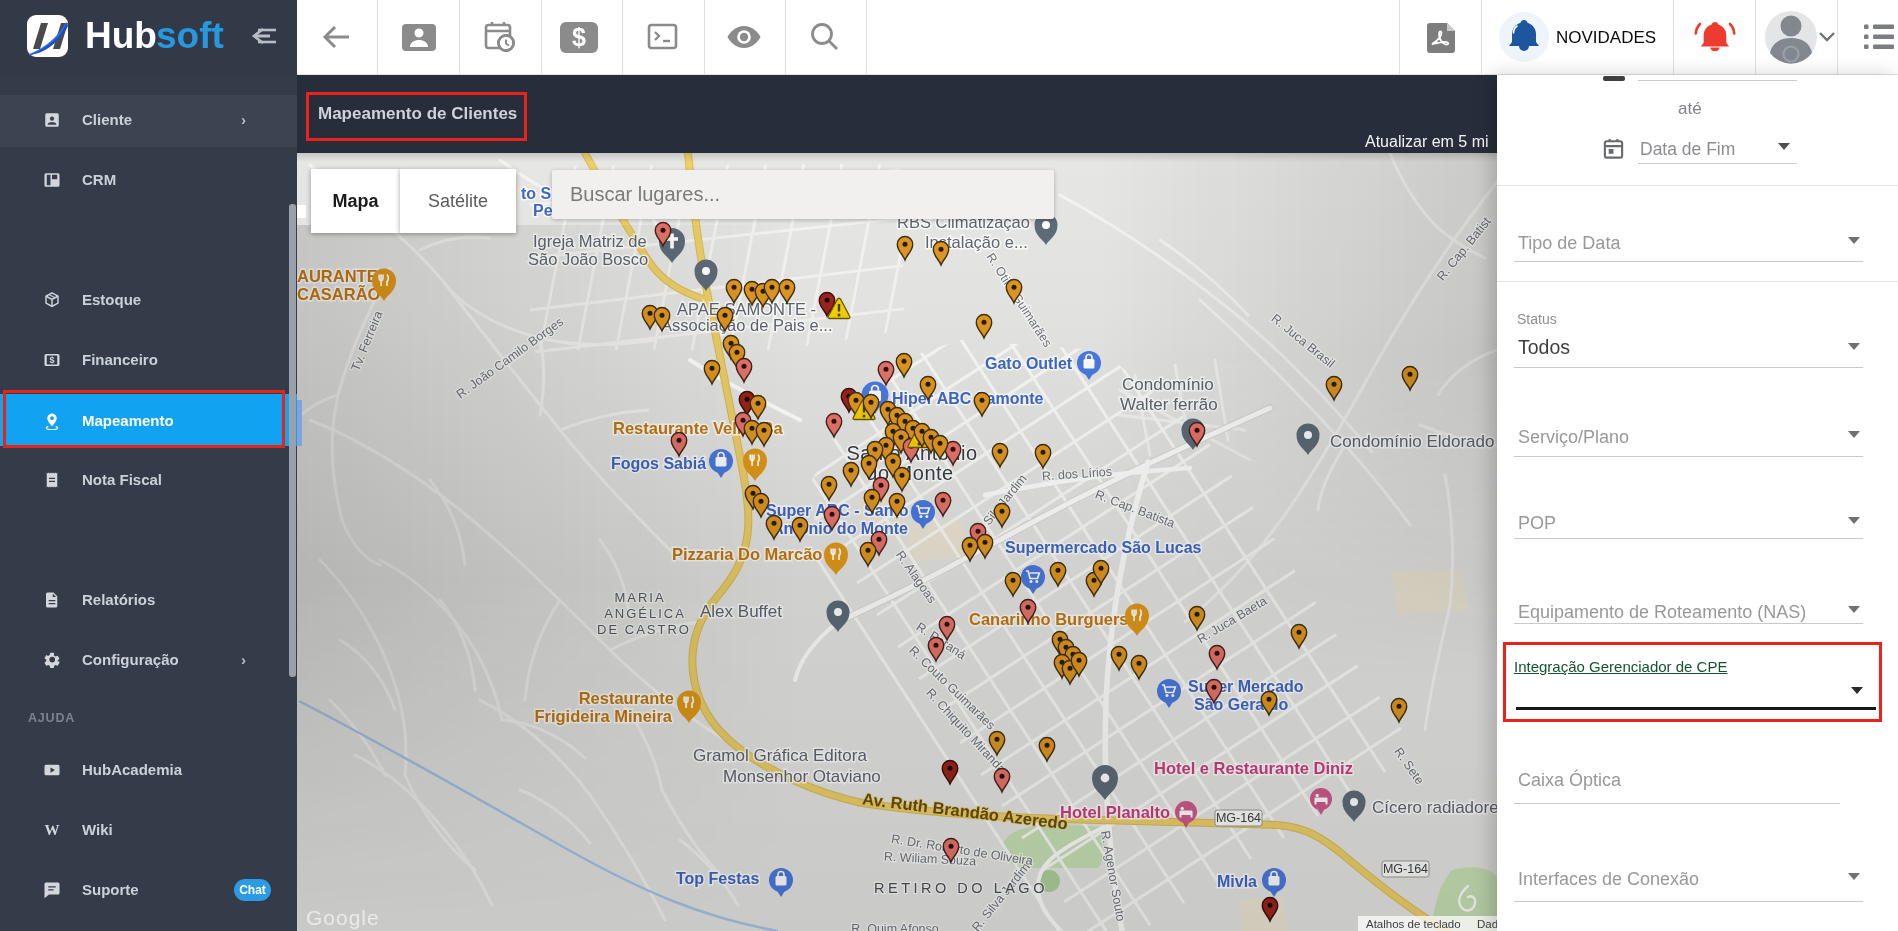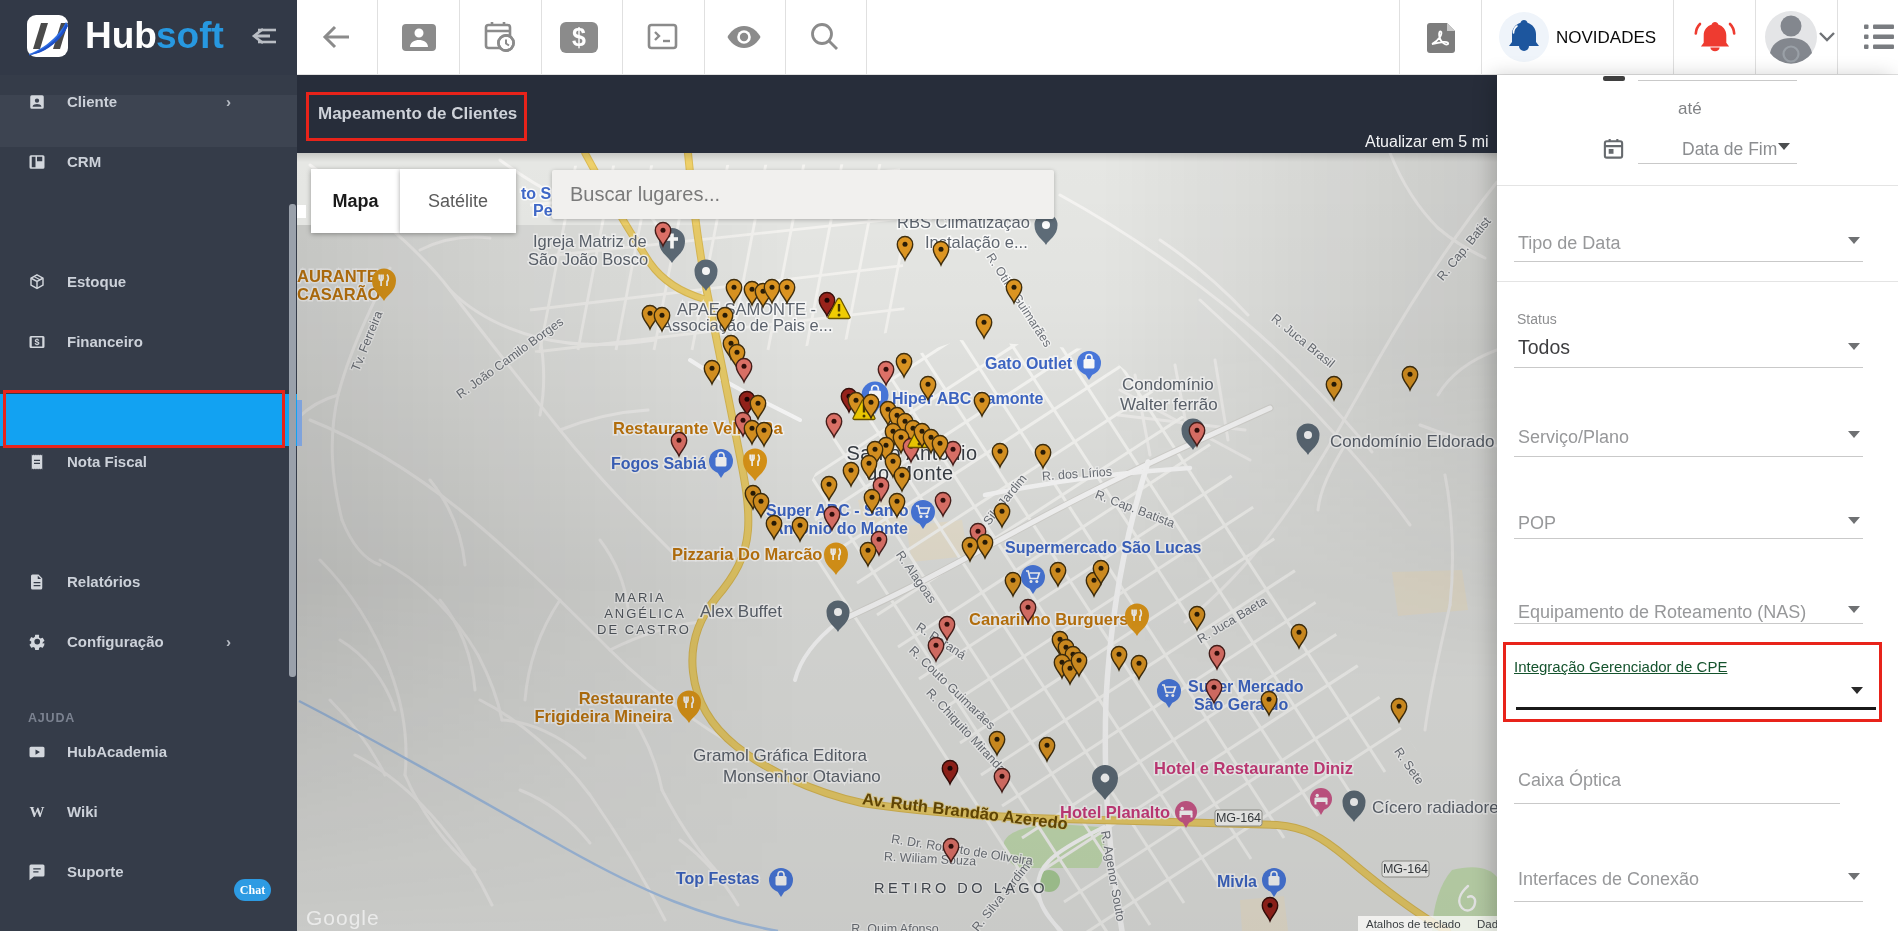--- a/index.html
+++ b/index.html
@@ -1,21 +1,21 @@
 <!DOCTYPE html>
 <html><head><meta charset="utf-8">
 <style>
 html,body{margin:0;padding:0;width:1898px;height:931px;overflow:hidden;background:#fff;
 font-family:"Liberation Sans",sans-serif;}
 .abs{position:absolute;}
 #topleft{left:0;top:0;width:297px;height:75px;background:#323947;}
 #topmid{left:297px;top:0;width:1601px;height:75px;background:#fff;border-bottom:1px solid #e2e2e2;box-sizing:border-box;}
 .sep{position:absolute;top:0;width:1px;height:74px;background:#e0e0e0;}
 #sidebar{left:0;top:75px;width:297px;height:856px;background:#353c49;}
-.mrow{position:absolute;left:0;width:255px;height:53px;display:flex;align-items:flex-start;color:#ccd1d9;font-size:15px;font-weight:bold;}
+.mrow{position:absolute;left:15px;width:255px;height:53px;display:flex;align-items:center;color:#ccd1d9;font-size:15px;font-weight:bold;}
 .mrow .ic{width:18px;height:18px;margin-left:28px;margin-right:21px;flex:none;}
 .mrow .chev{position:absolute;right:24px;font-size:15px;color:#b7bcc4;font-weight:bold;}
 #band{left:297px;top:75px;width:1200px;height:78px;background:#272d3a;}
 #bandtitle{left:318px;top:75px;height:78px;line-height:78px;color:#ced2d9;font-size:17px;font-weight:bold;text-align:right;}
 #atualizar{left:1365px;top:75px;width:127px;height:78px;line-height:78px;color:#f2f3f5;font-size:16px;overflow:hidden;white-space:nowrap;margin-top:28px;}
 #mapwrap{left:297px;top:153px;width:1200px;height:778px;background:#e9e8e5;overflow:hidden;}
 #panel{left:1497px;top:75px;width:401px;height:856px;background:#fff;box-shadow:-6px 0 18px rgba(0,0,0,0.18);}
 .plabel{position:absolute;left:21px;color:#97989a;font-size:18px;}
 .pline{position:absolute;left:17px;width:349px;height:1px;background:#c9c9c9;}
 .parrow{position:absolute;width:0;height:0;border-left:6px solid transparent;border-right:6px solid transparent;border-top:7px solid #6f7173;}
@@ -123,40 +123,44 @@
       </svg>CRM</div>
 <div class="mrow" style="top:198px;"><svg class="ic" viewBox="0 0 24 24" fill="none" stroke="#d3d7dd" stroke-width="1.9">
         <path d="M12 2.5l8 4.3v9.4l-8 4.3-8-4.3V6.8z"></path>
         <path d="M4.3 7l7.7 4.2L19.7 7M12 11.2V20"></path>
         <path d="M8 4.7l8 4.2" stroke-width="1.4"></path>
       </svg>Estoque</div>
 <div class="mrow" style="top:258px;"><svg class="ic" viewBox="0 0 24 24" fill="#d3d7dd" fill-rule="evenodd">
         <path d="M4 4h16a2 2 0 012 2v12a2 2 0 01-2 2H4a2 2 0 01-2-2V6a2 2 0 012-2zm1 2v12h14V6H5z"></path>
         <text x="12" y="16.5" font-size="12" font-weight="bold" fill="#d3d7dd" text-anchor="middle" font-family="Liberation Sans,sans-serif">$</text>
       </svg>Financeiro</div>
+<div class="mrow" style="top:319px;color:#fff;"><svg class="ic" viewBox="0 0 24 24" fill="#fff">
+        <path d="M12 2a6.3 6.3 0 016.3 6.3c0 4.2-6.3 10.7-6.3 10.7S5.7 12.5 5.7 8.3A6.3 6.3 0 0112 2zm0 3.6a2.6 2.6 0 100 5.2 2.6 2.6 0 000-5.2z"></path>
+        <path d="M7 19.5c-1.6.5-2.6 1.1-2.6 1.8 0 1.2 3.4 2.2 7.6 2.2s7.6-1 7.6-2.2c0-.7-1-1.3-2.6-1.8" fill="none" stroke="#fff" stroke-width="1.6"></path>
+      </svg>Mapeamento</div>
 <div class="mrow" style="top:378px;"><svg class="ic" viewBox="0 0 24 24" fill="#d3d7dd" fill-rule="evenodd">
         <path d="M5 2l1.4 1.4L7.8 2l1.4 1.4L10.6 2 12 3.4 13.4 2l1.4 1.4L16.2 2l1.4 1.4L19 2v20l-1.4-1.4L16.2 22l-1.4-1.4L13.4 22 12 20.6 10.6 22l-1.4-1.4L7.8 22l-1.4-1.4L5 22V2zm3 7h8v1.8H8V9zm0 4h8v1.8H8v-1.8z"></path>
       </svg>Nota Fiscal</div>
 <div class="mrow" style="top:498px;"><svg class="ic" viewBox="0 0 24 24" fill="#d3d7dd" fill-rule="evenodd">
         <path d="M6 2h8l5 5v13a2 2 0 01-2 2H6a2 2 0 01-2-2V4a2 2 0 012-2zm7 1.5V8h4.5L13 3.5zM7.5 12h9v1.7h-9V12zm0 4h9v1.7h-9V16z"></path>
       </svg>Relatórios</div>
 <div class="mrow" style="top:558px;"><svg class="ic" viewBox="0 0 24 24" fill="#d3d7dd">
         <path d="M12 8.2a3.8 3.8 0 110 7.6 3.8 3.8 0 010-7.6zm9.4 5.3l-2.1 1.6c.05-.35.1-.72.1-1.1s-.05-.75-.1-1.1l2.1-1.6a.5.5 0 00.12-.65l-2-3.46a.5.5 0 00-.62-.22l-2.45 1a7.3 7.3 0 00-1.9-1.1l-.37-2.6A.5.5 0 0013.66 3h-4a.5.5 0 00-.5.43l-.37 2.6a7.3 7.3 0 00-1.9 1.1l-2.45-1a.5.5 0 00-.62.22l-2 3.46a.5.5 0 00.12.65l2.1 1.6c-.05.35-.1.72-.1 1.1s.05.75.1 1.1l-2.1 1.6a.5.5 0 00-.12.65l2 3.46c.14.24.4.33.62.22l2.45-1c.58.45 1.22.83 1.9 1.1l.37 2.6c.04.25.25.43.5.43h4c.25 0 .46-.18.5-.43l.37-2.6a7.3 7.3 0 001.9-1.1l2.45 1c.23.1.48.02.62-.22l2-3.46a.5.5 0 00-.12-.65z" transform="translate(0.3,-0.6)"></path>
       </svg>Configuração<span class="chev">›</span></div>
 <div class="abs" style="left:28px;top:636px;color:#7b8290;font-size:12.5px;font-weight:bold;letter-spacing:0.8px;">AJUDA</div>
 <div class="mrow" style="top:668px;"><svg class="ic" viewBox="0 0 24 24" fill="#d3d7dd" fill-rule="evenodd">
         <path d="M4 5h16a2 2 0 012 2v10a2 2 0 01-2 2H4a2 2 0 01-2-2V7a2 2 0 012-2zm6 3.5v7l6-3.5-6-3.5z"></path>
       </svg>HubAcademia</div>
 <div class="mrow" style="top:728px;"><svg class="ic" viewBox="0 0 24 24">
         <text x="12" y="19" font-size="20" font-weight="bold" fill="#d3d7dd" text-anchor="middle" font-family="Liberation Serif,serif">W</text>
       </svg>Wiki</div>
 <div class="mrow" style="top:788px;"><svg class="ic" viewBox="0 0 24 24" fill="#d3d7dd" fill-rule="evenodd">
         <path d="M4 2h16a2 2 0 012 2v12a2 2 0 01-2 2H8l-6 5V4a2 2 0 012-2zm3 5h10v1.8H7V7zm0 4h7v1.8H7V11z"></path>
       </svg>Suporte</div>
-<div class="abs" style="left:234px;top:804px;width:37px;height:22px;border-radius:11px;background:#2d9be3;color:#fff;font-size:12px;font-weight:bold;text-align:center;line-height:22px;font-family:Liberation Serif, serif;">Chat</div>
+<div class="abs" style="left:234px;top:804px;width:37px;height:22px;border-radius:11px;background:#2d9be3;color:#fff;font-size:12px;font-weight:bold;text-align:center;line-height:22px;">Chat</div>
 <div class="abs" style="left:289px;top:129px;width:7px;height:473px;background:#9aa1ab;border-radius:3px;"></div>
 </div>
 
 <div class="abs" id="band"></div>
 <div class="abs" id="bandtitle">Mapeamento de Clientes</div>
 <div class="abs" id="atualizar">Atualizar em 5 mi</div>
 
 <div class="abs" id="mapwrap">
     <svg width="1200" height="778" viewBox="297 153 1200 778" style="position:absolute;left:0;top:0;">
 <defs>
@@ -644,21 +648,21 @@
 
 <div class="abs" id="panel">
 <div class="abs" style="left:106px;top:1px;width:22px;height:5px;background:#3f3f3f;border-radius:2px;"></div>
 <div class="pline" style="left:141px;top:5px;width:159px;"></div>
 <div class="abs" style="left:181px;top:24px;width:60px;color:#808285;font-size:17px;">até</div>
 <svg class="abs" style="left:105px;top:62px;" width="23" height="23" viewBox="0 0 24 24" fill="none" stroke="#666a6e" stroke-width="2.2">
       <rect x="3" y="4.5" width="18" height="17" rx="2"></rect>
       <path d="M8 4.5V2M16 4.5V2M3 9.5h18"></path>
       <rect x="7" y="12.5" width="5" height="5" fill="#666a6e" stroke="none"></rect>
     </svg>
-<div class="abs" style="left:143px;top:64px;color:#8b8d90;font-size:17.5px;margin-left:42px;">Data de Fim</div>
+<div class="abs" style="left:143px;top:64px;color:#8b8d90;font-size:17.5px;">Data de Fim</div>
 <div class="parrow" style="left:281px;top:68px;border-top-color:#4c4e50;"></div>
 <div class="pline" style="left:141px;top:88px;width:159px;"></div>
 <div class="pdiv" style="top:110px;"></div>
 <div class="plabel" style="top:158px;">Tipo de Data</div>
 <div class="parrow" style="left:351px;top:162px;"></div>
 <div class="pline" style="top:186px;"></div>
 <div class="pdiv" style="top:206px;"></div>
 <div class="abs" style="left:20px;top:236px;color:#8d8e90;font-size:14px;">Status</div>
 <div class="abs" style="left:21px;top:261px;color:#3e3e40;font-size:19.5px;">Todos</div>
 <div class="parrow" style="left:351px;top:268px;"></div>

